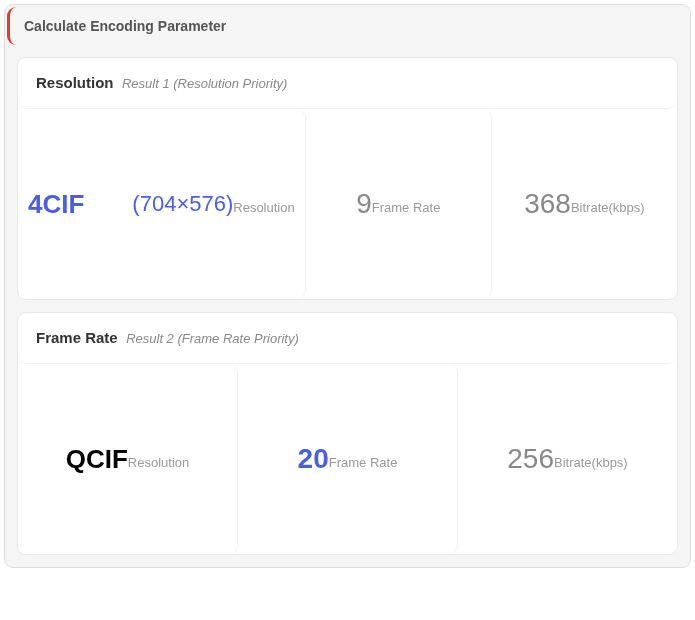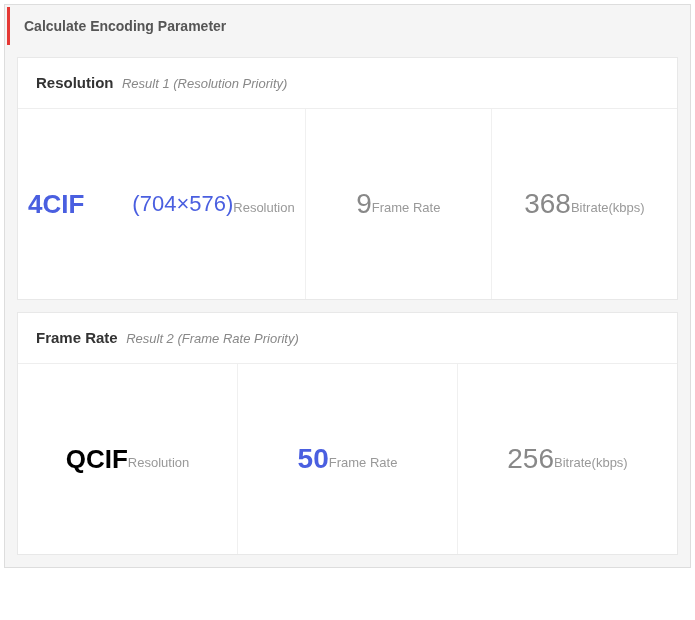--- a/index.html
+++ b/index.html
@@ -1,18 +1,19 @@
 <!DOCTYPE html>
 <html><head>
   <meta charset="utf-8">
   <style>
     * {
       margin: 0;
       padding: 0;
       box-sizing: border-box;
+      border-radius: 9px;
     }
     body {
       font-family: Arial, Helvetica, sans-serif;
       background: #fff;
       width: 695px;
       height: 620px;
     }
     .panel {
       border: 1px solid #ddd;
       margin: 4px;
@@ -132,21 +133,21 @@
     <div class="card-header">
       <span class="card-header-primary">Frame Rate</span>
       <span class="card-header-secondary">Result 2 (Frame Rate Priority)</span>
     </div>
     <div class="card-body">
       <div class="cell">
         <div class="value-primary muted">QCIF</div>
         <div class="cell-label">Resolution</div>
       </div>
       <div class="cell">
-        <div class="value-large highlight" style="font-weight:bold;">50</div>
+        <div class="value-large highlight" style="font-weight:bold;">20</div>
         <div class="cell-label">Frame Rate</div>
       </div>
       <div class="cell">
         <div class="value-large">256</div>
         <div class="cell-label">Bitrate(kbps)</div>
       </div>
     </div>
   </div>
 </div>
 

